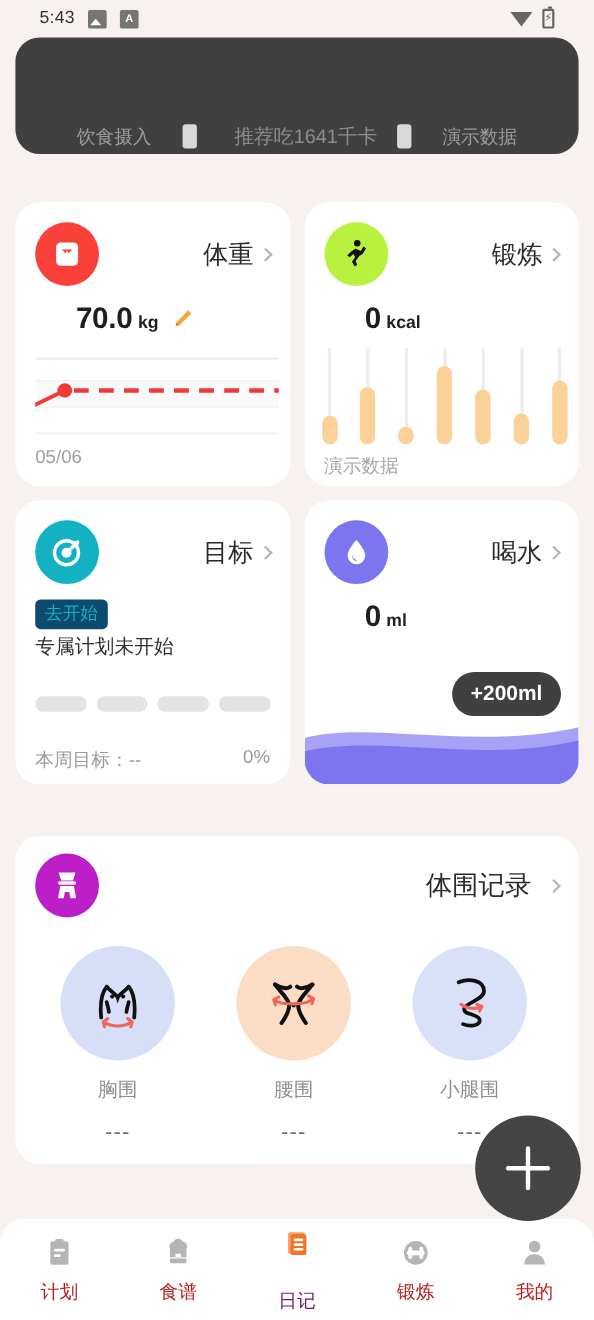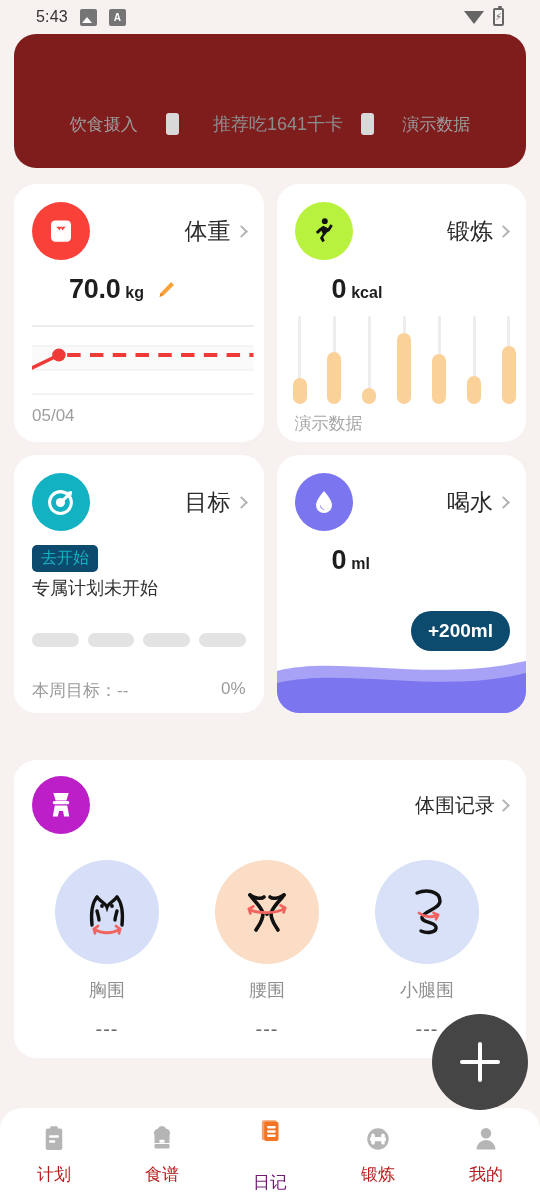--- a/index.html
+++ b/index.html
@@ -35,22 +35,22 @@
             position:relative; padding:0 20px; }
   .header .title { font-size:25px; color:#252525; font-weight:500; letter-spacing:1px; }
   .header .date { position:absolute; right:20px; font-size:24px; color:#1b1b1b; font-weight:700; }
 
   
   .content { position:absolute; top:96px; left:0; right:0; bottom:88px; }
 
   .card { background:#fff; border-radius:22px; position:relative; overflow:hidden; }
 
   
-  .summary-card { position:absolute; left:14px; right:14px; top:-62px; height:134px;
-                  background:#7f1d1d; border-radius:22px; }
+  .summary-card { position:absolute; left:14px; right:14px; top:-62px; height:106px;
+                  background:#404040; border-radius:22px; }
   .summary-row { display:flex; align-items:center; height:56px; padding:0 28px; }
   .sm-col { flex:1; text-align:center; font-size:17px; color:#9c9c9c; }
   .sm-mid { flex:1.35; text-align:center; font-size:18px; color:#8d8d8d;padding-left:16px; }
   .sm-sep { width:13px; height:22px; background:#d9d9d9; border-radius:3px; }
 
   
   .grid { position:absolute; left:14px; right:14px; top:88px;
           display:grid; grid-template-columns:1fr 1fr; gap:13px; }
   .g-card { height:258px; }
 
@@ -85,31 +85,31 @@
   .badge { display:inline-block; background:#0c4a6e; color:#14B0C0;
            font-size:16px; padding:3px 9px; border-radius:5px; margin:14px 0 0 18px; }
   .goal-sub { font-size:18px; color:#303030; margin:4px 0 0 18px; }
   .goal-segs { position:absolute; left:18px; right:18px; top:178px; display:flex; gap:9px; }
   .seg { flex:1; height:14px; background:#E3E3E3; border-radius:7px; }
   .goal-foot { position:absolute; left:18px; right:18px; top:224px;
                display:flex; justify-content:space-between; font-size:17px; color:#9b9b9b; }
 
   
   .wave-wrap { position:absolute; left:0; right:0; bottom:0; height:64px; }
-  .wplus { position:absolute; right:16px; bottom:62px; background:#0c4a6e; color:#fff;
+  .wplus { position:absolute; right:16px; bottom:62px; background:#404040; color:#fff;
            font-size:19px; font-weight:700; padding:9px 17px; border-radius:20px; }
 
   
   .bm-card { position:absolute; left:14px; right:14px; top:664px; height:298px;
              background:#fff; border-radius:22px; overflow:hidden; }
   .bm-head { display:flex; align-items:center; padding:16px 18px 0 18px; }
   .bm-icon { width:58px; height:58px; border-radius:50%; background:#BC1FC8;
              display:flex; align-items:center; justify-content:center; }
-  .bm-label { margin-left:auto; display:flex; align-items:center; gap:4px;
-              font-size:20px; color:#2b2b2b; font-weight:500; }
+  .bm-label { margin-left:auto; display:flex; align-items:center; gap:16px;
+              font-size:24px; color:#2b2b2b; font-weight:500; }
   .bm-items { display:flex; padding:26px 0 0 34px; gap:42px; }
   .bm-item { width:118px; text-align:center; flex:0 0 auto; }
   .bm-circ { width:104px; height:104px; border-radius:50%; margin:0 auto;
              display:flex; align-items:center; justify-content:center; }
   .bm-name { font-size:18px; color:#8f8f8f; margin-top:14px; }
   .bm-val { font-size:20px; color:#6d6d6d; margin-top:16px; letter-spacing:1px; }
 
   .fab { position:absolute; right:12px; top:918px; width:96px; height:96px;
          border-radius:50%; background:#454545; display:flex; align-items:center;
          justify-content:center; z-index:5; }
@@ -191,21 +191,21 @@
             <rect x="0" y="22" width="214" height="24" fill="#FAFAFA"></rect>
             <line x1="0" y1="2" x2="214" y2="2" stroke="#ECECEC" stroke-width="2"></line>
             <line x1="0" y1="22" x2="214" y2="22" stroke="#F2F2F2" stroke-width="1.5"></line>
             <line x1="0" y1="46" x2="214" y2="46" stroke="#F2F2F2" stroke-width="1.5"></line>
             <line x1="0" y1="70" x2="214" y2="70" stroke="#EFEFEF" stroke-width="1.5"></line>
             <path d="M0 44 L26 31" stroke="#F03A38" stroke-width="3.6" fill="none" stroke-linecap="round"></path>
             <line x1="34" y1="31" x2="214" y2="31" stroke="#F03A38" stroke-width="4" stroke-dasharray="13 9" stroke-linecap="butt"></line>
             <circle cx="26" cy="31" r="6.5" fill="#F03A38"></circle>
           </svg>
         </div>
-        <div class="w-date">05/04</div>
+        <div class="w-date">05/06</div>
       </div>
 
       <div class="card g-card">
         <div class="c-head">
           <div class="c-icon" style="background:#B9F23E;">
             <svg width="32" height="32" viewBox="0 0 24 24" fill="#111">
               <circle cx="12.6" cy="4.6" r="2.2"></circle>
               <path d="M11.4 8.1 L8.3 10.4 L5.8 12.7 L7.4 14.2 L10 11.9 L11.1 14 L9 17.3 L10.8 20.5 L12.6 19.3 L11.4 16.7 L14.2 13.2 L16.2 12.0 L18.6 8.0 L16.8 6.9 L15 9.9 Z"></path>
             </svg>
           </div>

